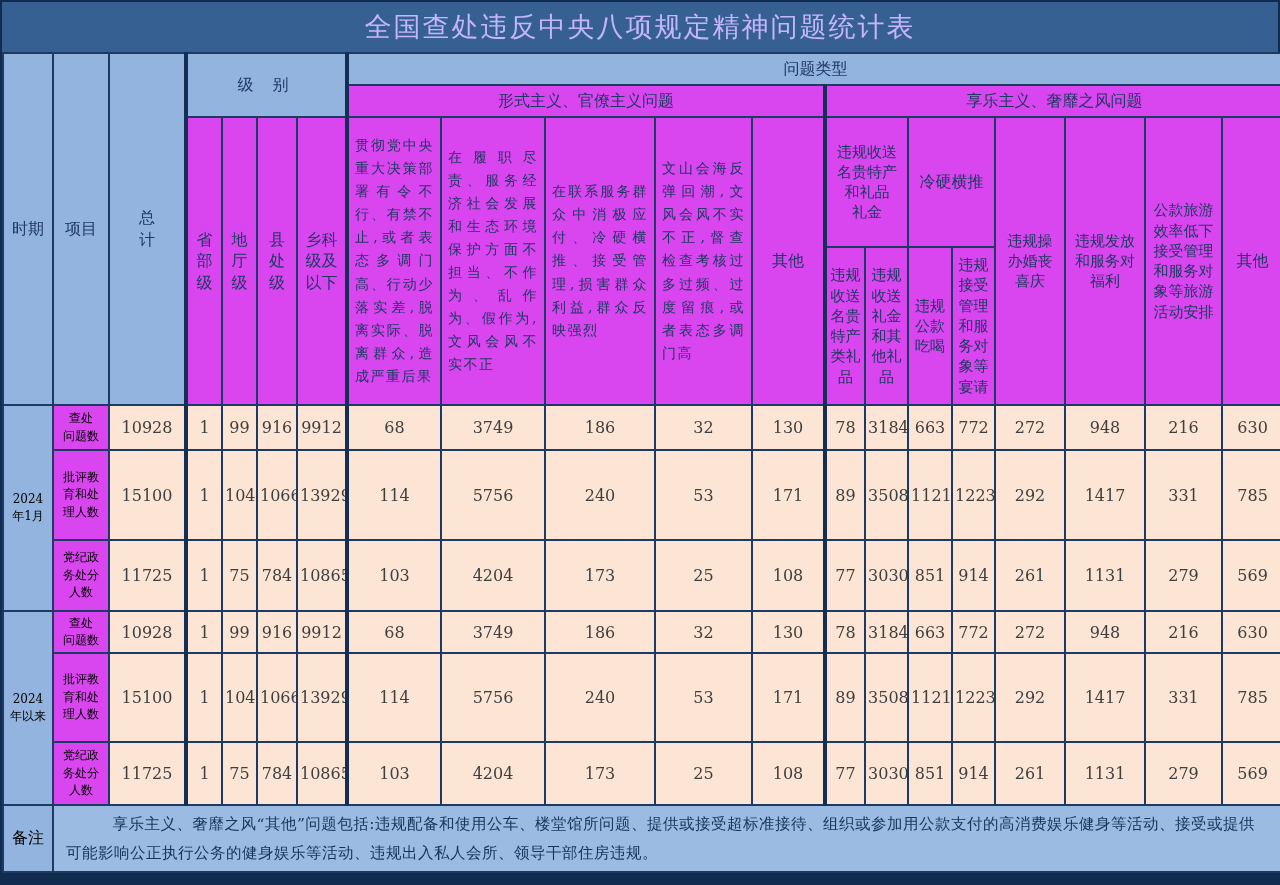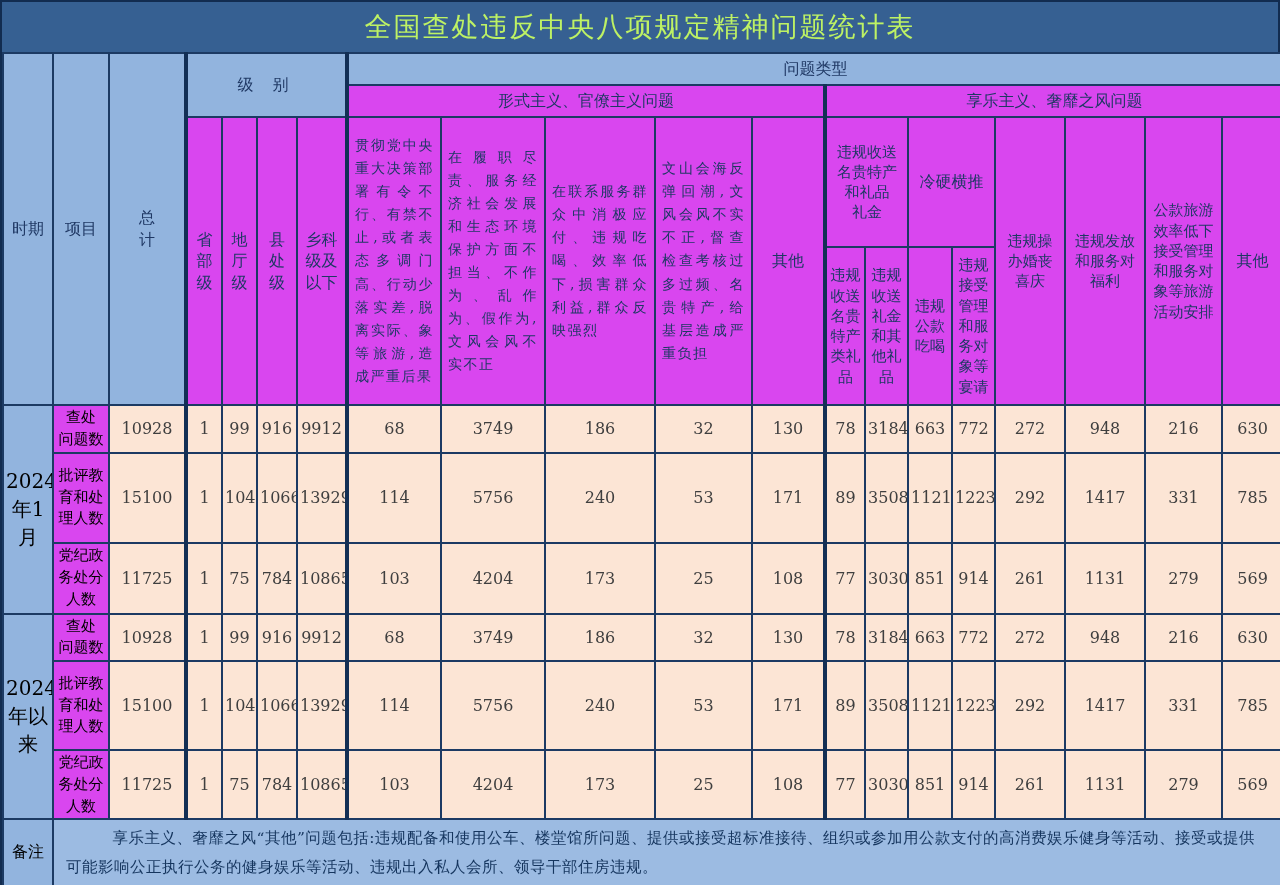--- a/index.html
+++ b/index.html
@@ -1,38 +1,38 @@
 <!DOCTYPE html>
 <html><head>
 <meta charset="utf-8">
 <style>
   html,body{margin:0;padding:0;background:#dfe6ef;}
   body{width:1280px;height:885px;overflow:hidden;
        font-family:"DejaVu Serif","Liberation Serif",serif;}
   .frame{box-sizing:border-box;width:1280px;height:885px;background:#122c50;
          border:2px solid #122c50;display:flex;flex-direction:column;}
-  .titlebar{height:50px;flex:0 0 50px;background:#366092;color:#bef264;
+  .titlebar{height:50px;flex:0 0 50px;background:#366092;color:#c4b5fd;
             display:flex;align-items:center;justify-content:center;
             font-size:27px;letter-spacing:2px;}
   table{width:100%;border-collapse:collapse;table-layout:fixed;height:812px;}
   th,td{border:2px solid #1c3a63;box-sizing:border-box;padding:1px 2px;
         vertical-align:middle;text-align:center;font-weight:normal;
         overflow:hidden;}
   th{color:#1f3864;font-size:15px;}
   .mid{background:#92b4de;}
   .light{background:#d946ef;}
   .num{background:#fce5d5;color:#3f3f3f;font-size:16px;}
   .v{white-space:pre-line;line-height:1.35;}
   .big{font-size:16px;}
   .lvlgroup{letter-spacing:7px;}
   .just{text-align:justify;padding:5px 6px;font-size:14px;line-height:1.65;
         letter-spacing:1.5px;color:#1f3864;}
   .bl3{border-left:4px solid #132f55;}
-  .period{font-size:20px;line-height:1.4;}
-  .rowlabel{font-size:15px;line-height:1.45;}
+  .period{font-size:12px;line-height:1.4;}
+  .rowlabel{font-size:12px;line-height:1.45;}
   .remarklbl{font-size:16px;}
   .remark{background:#9cbbe2;color:#15355e;text-align:left;font-size:15.5px;
           line-height:1.85;padding:4px 12px;text-indent:3em;letter-spacing:0.5px;}
 </style>
 </head>
 <body>
 
 <div class="frame">
   <div class="titlebar">全国查处违反中央八项规定精神问题统计表</div>
 
@@ -81,24 +81,24 @@
 级</th>
       <th class="light v big" rowspan="2">地
 厅
 级</th>
       <th class="light v big" rowspan="2">县
 处
 级</th>
       <th class="light v big" rowspan="2">乡科
 级及
 以下</th>
-      <th class="light just bl3" rowspan="2">贯彻党中央重大决策部署有令不行、有禁不止,或者表态多调门高、行动少落实差,脱离实际、象等旅游,造成严重后果</th>
+      <th class="light just bl3" rowspan="2">贯彻党中央重大决策部署有令不行、有禁不止,或者表态多调门高、行动少落实差,脱离实际、脱离群众,造成严重后果</th>
       <th class="light just" rowspan="2">在履职尽责、服务经济社会发展和生态环境保护方面不担当、不作为、乱作为、假作为,文风会风不实不正</th>
-      <th class="light just" rowspan="2">在联系服务群众中消极应付、违规吃喝、效率低下,损害群众利益,群众反映强烈</th>
-      <th class="light just" rowspan="2">文山会海反弹回潮,文风会风不实不正,督查检查考核过多过频、名贵特产,给基层造成严重负担</th>
+      <th class="light just" rowspan="2">在联系服务群众中消极应付、冷硬横推、接受管理,损害群众利益,群众反映强烈</th>
+      <th class="light just" rowspan="2">文山会海反弹回潮,文风会风不实不正,督查检查考核过多过频、过度留痕,或者表态多调门高</th>
       <th class="light big" rowspan="2">其他</th>
       <th class="light v bl3" colspan="2">违规收送
 名贵特产
 和礼品
 礼金</th>
       <th class="light big" colspan="2">冷硬横推</th>
       <th class="light v" rowspan="2">违规操
 办婚丧
 喜庆</th>
       <th class="light v" rowspan="2">违规发放

